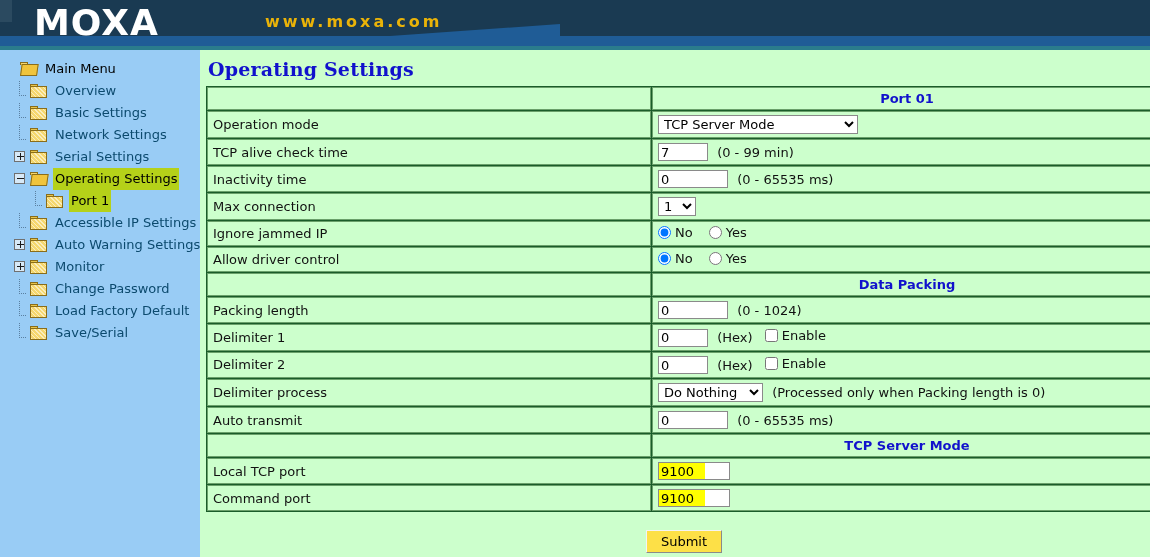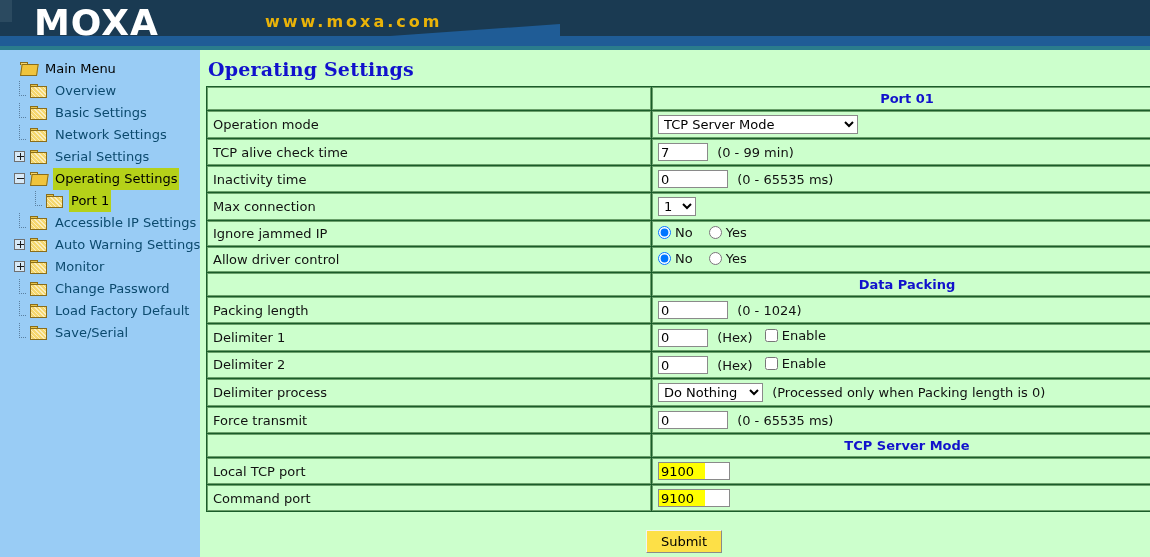--- a/index.html
+++ b/index.html
@@ -584,21 +584,21 @@
 
         <tr>
           <td class="lbl">Delimiter process</td>
           <td class="val">
             <select class="sel w105"><option>Do Nothing</option><option>Delimiter + 1</option><option>Delimiter + 2</option><option>Strip Delimiter</option></select>
             <span class="hint">(Processed only when Packing length is 0)</span>
           </td>
         </tr>
 
         <tr>
-          <td class="lbl">Force transmit</td>
+          <td class="lbl">Auto transmit</td>
           <td class="val">
             <input class="txt w70" type="text" value="0" style="">
             <span class="hint">(0 - 65535 ms)</span>
           </td>
         </tr>
 
         <tr class="section">
           <td class="lbl">&nbsp;</td>
           <td class="val">TCP Server Mode</td>
         </tr>

